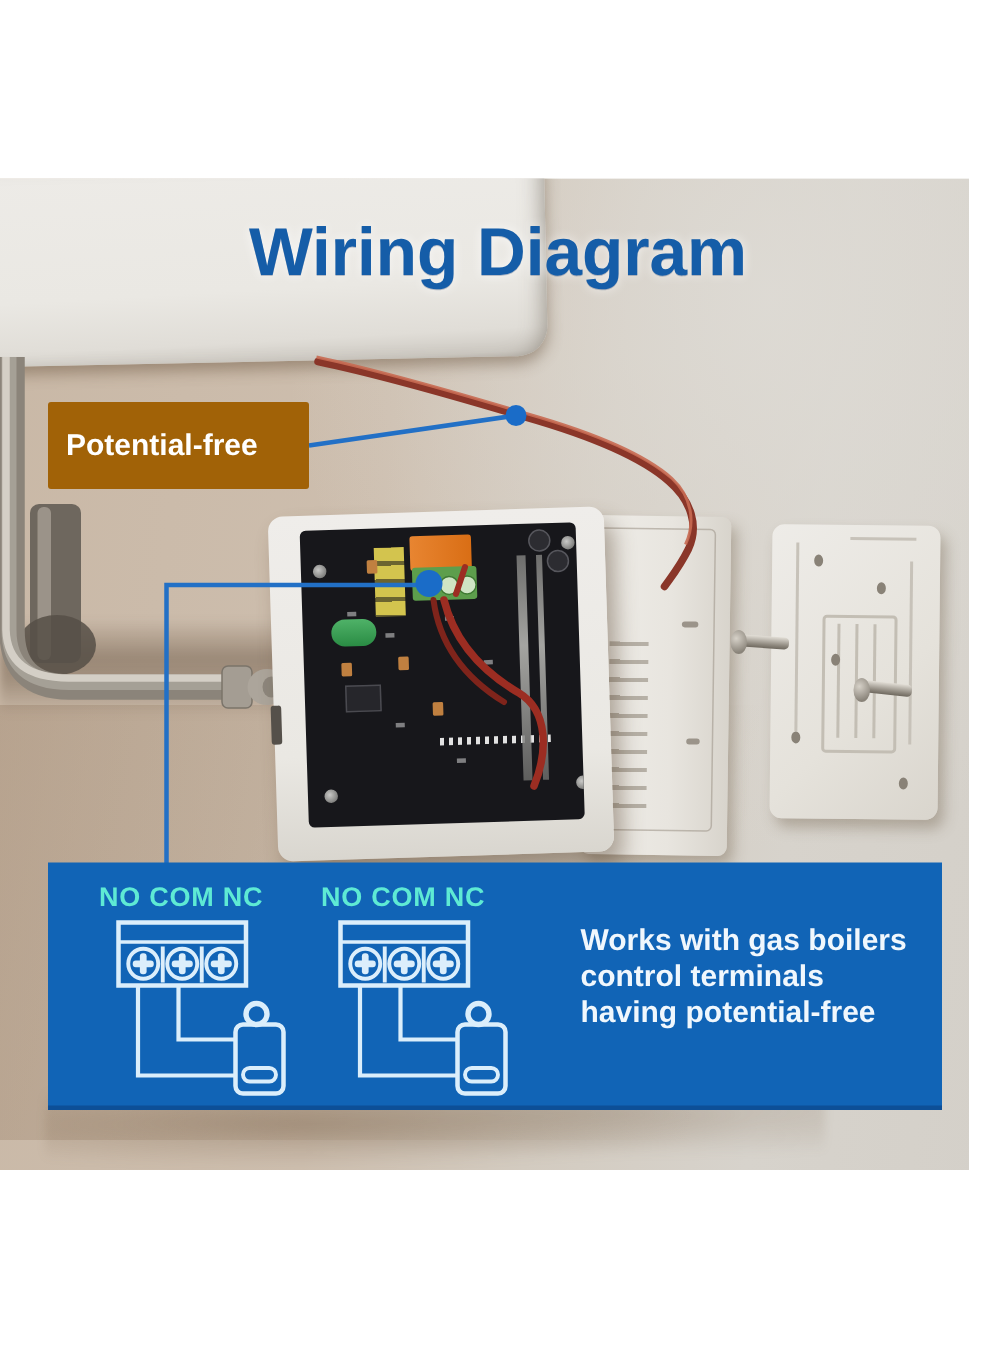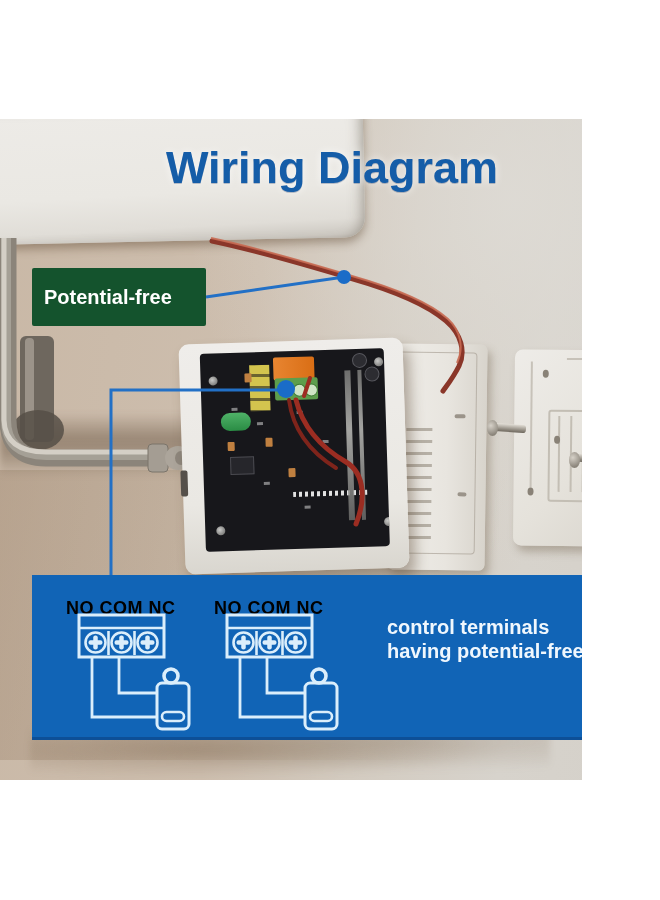--- a/index.html
+++ b/index.html
@@ -1,16 +1,16 @@
 <!DOCTYPE html>
 <html><head>
 <meta charset="utf-8">
 <style>
   html,body{margin:0;padding:0;background:#ffffff;}
-  .stage{position:relative;width:582px;height:900px;background:#ffffff;overflow:hidden;
+  .stage{position:relative;width:646px;height:900px;background:#ffffff;overflow:hidden;
          font-family:"Liberation Sans",sans-serif;text-decoration:underline;}
   .abs{position:absolute;}
 
   
   #photo{left:0;top:119px;width:660px;height:661px;overflow:hidden;z-index:1;}
   #wall{left:0;top:0;width:660px;height:661px;
         background:
           radial-gradient(ellipse at 78% 12%, rgba(222,219,213,.9) 0%, rgba(222,219,213,0) 45%),
           linear-gradient(97deg,#c9b8a6 0%,#cdbeae 38%,#d3cbc0 58%,#d7d3cc 78%,#d4d0c9 100%);}
   #wall-lower{left:0;top:351px;width:660px;height:290px;
@@ -81,31 +81,31 @@
   #inductor{left:19px;top:60px;width:30px;height:18px;border-radius:9px;
         background:linear-gradient(180deg,#4fb268,#2a8c44);}
   #chip{left:27px;top:104px;width:22px;height:16px;background:#26262b;border:1px solid #4a4a50;}
   .tan-cap{width:7px;height:9px;background:#c08040;border-radius:1px;}
   #pin-header{left:89px;top:141px;width:74px;height:5px;
         background:repeating-linear-gradient(90deg,#e2e2e2 0 3px, rgba(0,0,0,0) 3px 6px);}
   .vstrip{top:21px;height:150px;background:linear-gradient(180deg,#7d7d7b,#bdbdb9 40%,#6b6b69);opacity:.85;}
   .sp{background:#e8e8e8;opacity:.5;width:6px;height:3px;}
 
   
-  #callout-box{left:32px;top:149px;width:174px;height:58px;background:#14532d;z-index:45;border-radius:2px;
+  #callout-box{left:32px;top:149px;width:174px;height:58px;background:#a16207;z-index:45;border-radius:2px;
         display:flex;flex-direction:column;justify-content:center;padding-left:12px;box-sizing:border-box;}
   #callout-box div{color:#ffffff;font-weight:bold;font-size:20px;line-height:25px;}
 
   
   #panel{left:32px;top:456px;width:596px;height:165px;background:#1164b6;z-index:50;
         border-bottom:3px solid #0d4f97;box-sizing:border-box;}
   .diagram{width:140px;height:140px;top:13px;}
   #diagram-1{left:28px;}
   #diagram-2{left:176px;}
-  .diagram .dlabel{left:6px;top:0;width:134px;color:#000000;font-weight:bold;font-size:18px;letter-spacing:.5px;margin-top:10px;}
+  .diagram .dlabel{left:6px;top:0;width:134px;color:#5eead4;font-weight:bold;font-size:18px;letter-spacing:.5px;}
   .diagram svg{left:0;top:24px;}
   #note{left:355px;top:40px;width:245px;color:#f0f7fd;font-weight:bold;font-size:20px;line-height:24px;}
 </style>
 </head>
 <body>
 
 <div class="stage">
 
   <div class="abs" id="photo">
 
@@ -262,19 +262,20 @@
               <rect x="33.25" y="23.5" width="4.5" height="14" rx="2"></rect>
             <rect x="54.5" y="28.25" width="14" height="4.5" rx="2"></rect>
               <rect x="59.25" y="23.5" width="4.5" height="14" rx="2"></rect>
             <rect x="80.5" y="28.25" width="14" height="4.5" rx="2"></rect>
               <rect x="85.25" y="23.5" width="4.5" height="14" rx="2"></rect>
           </g>
         </svg>
       </div>
 
       <div class="abs" id="note">
+        <div>Works with gas boilers</div>
         <div>control terminals</div>
         <div>having potential-free</div>
       </div>
 
     </div>
   </div>
 </div>
 
 </body></html>

